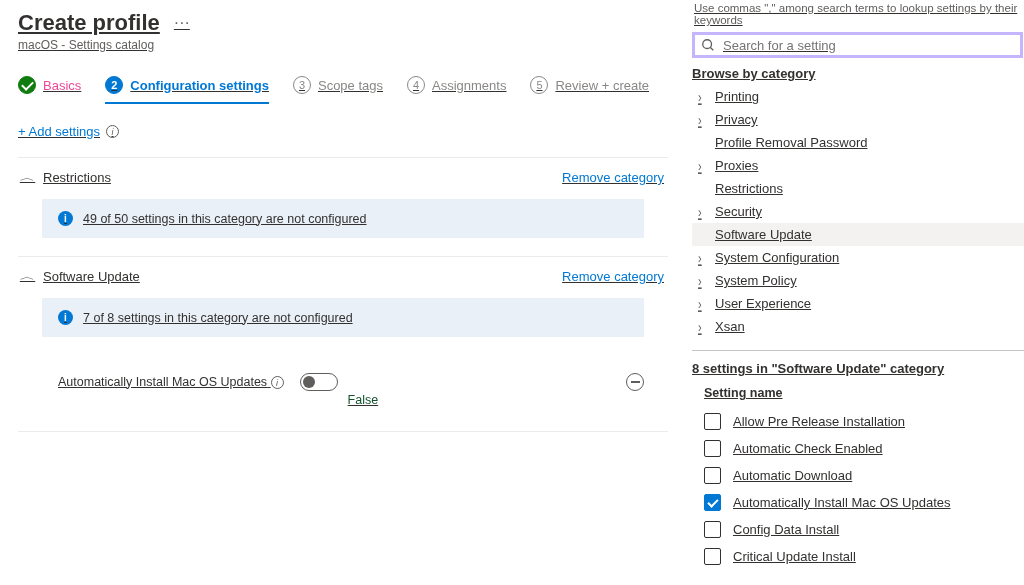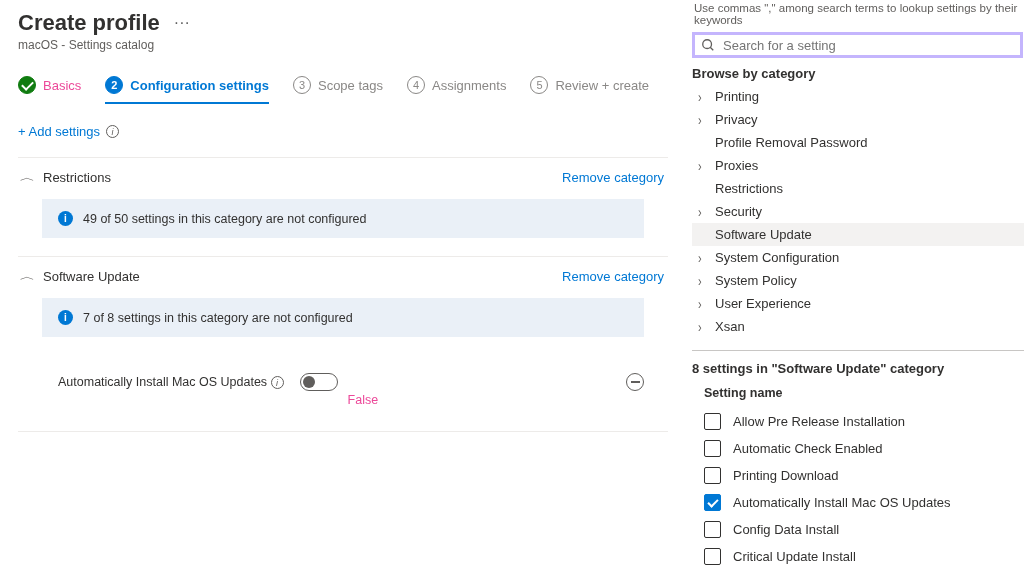--- a/index.html
+++ b/index.html
@@ -8,21 +8,21 @@
     --link:#0078d4;
     --border:#edebe9;
     --panel-bg:#eaf0f7;
     --green:#107c10;
     --blue:#0078d4;
     --light-gray:#8a8886;
     --hover-gray:#f3f2f1;
   }
   *{box-sizing:border-box;font-family:"Segoe UI",Arial,sans-serif;}
   body{margin:0;padding:0;color:var(--text);font-size:13px;background:#fff;}
-  .app{display:flex;width:1024px;height:585px;}
+  .app{display:flex;width:1024px;height:585px;text-decoration:underline;}
   .main{flex:1;padding:0 18px;overflow:hidden;}
   .right{width:338px;border-left:0;padding:0 0 0 6px;overflow:hidden;}
   
   .hdr{padding-top:10px;}
   .hdr-row{display:flex;align-items:center;gap:14px;}
   .title{font-size:22px;font-weight:600;color:#323130;}
   .more{color:#606060;font-size:16px;line-height:1;}
   .subtitle{font-size:12px;color:var(--muted);margin-top:2px;}
   
   .steps{display:flex;align-items:center;gap:24px;margin-top:24px;padding-bottom:8px;}
@@ -49,21 +49,21 @@
   .infobar .iicon{width:15px;height:15px;border-radius:50%;background:var(--blue);color:#fff;display:flex;align-items:center;justify-content:center;font-size:10px;font-weight:700;}
   .setting-row{display:flex;align-items:flex-start;padding:6px 24px 6px 40px;gap:16px;}
   .setting-label{width:190px;font-size:12.5px;color:#323130;line-height:1.35;}
   .req{color:#a4262c;}
   .txt-input{border:1px solid #8a8886;height:26px;width:300px;padding:0 8px;font-size:13px;}
   .delbtn{margin-left:auto;width:18px;height:18px;border:1.5px solid #605e5c;border-radius:50%;display:flex;align-items:center;justify-content:center;cursor:pointer;}
   .delbtn::before{content:"";width:9px;height:1.5px;background:#605e5c;}
   .toggle{display:flex;align-items:center;gap:10px;}
   .toggle-track{width:38px;height:18px;border-radius:10px;border:1px solid #605e5c;position:relative;cursor:pointer;}
   .toggle-knob{width:12px;height:12px;border-radius:50%;background:#605e5c;position:absolute;left:2px;top:2px;}
-  .toggle-label{font-size:12.5px;color:#ec4899;margin-top:36px;}
+  .toggle-label{font-size:12.5px;color:#14532d;margin-top:36px;}
   
   .right{font-size:13px;}
   .right-hint{font-size:11.5px;color:var(--muted);padding:2px 0 6px 2px;}
   .search-wrap{display:flex;align-items:center;border:3px solid #c4b5fd;height:26px;margin-right:1px;padding:0 6px;gap:6px;}
   .search-wrap svg{width:14px;height:14px;fill:none;stroke:#605e5c;stroke-width:1.5;}
   .search-input{border:none;outline:none;flex:1;font-size:13px;color:#323130;}
   .browse-title{font-weight:600;margin-top:8px;font-size:13px;}
   .cat-list{margin-top:4px;}
   .cat-item{display:flex;align-items:center;gap:8px;padding:4px 6px;font-size:13px;color:#323130;cursor:pointer;}
   .cat-item .ci-chev{width:9px;color:#605e5c;font-size:11px;transform:scaleY(1.3);}
@@ -229,21 +229,21 @@
         <div class="opt">
           <div class="cb"></div>
           <span class="opt-label">Allow Pre Release Installation</span>
         </div>
         <div class="opt">
           <div class="cb"></div>
           <span class="opt-label">Automatic Check Enabled</span>
         </div>
         <div class="opt">
           <div class="cb"></div>
-          <span class="opt-label">Printing Download</span>
+          <span class="opt-label">Automatic Download</span>
         </div>
         <div class="opt">
           <div class="cb checked"></div>
           <span class="opt-label">Automatically Install Mac OS Updates</span>
         </div>
         <div class="opt">
           <div class="cb"></div>
           <span class="opt-label">Config Data Install</span>
         </div>
         <div class="opt">

